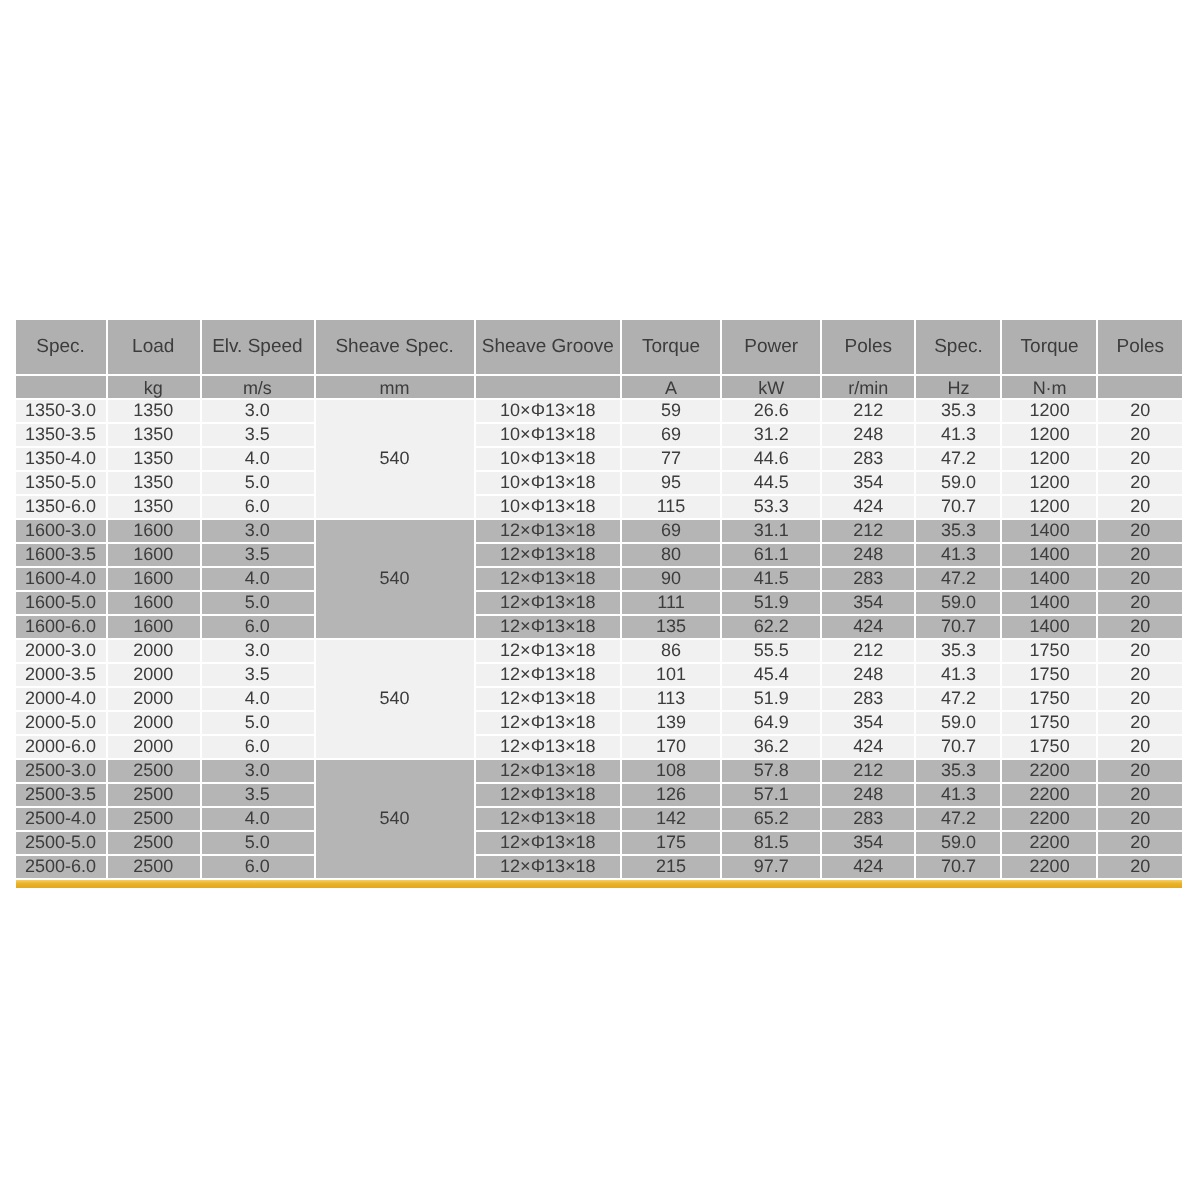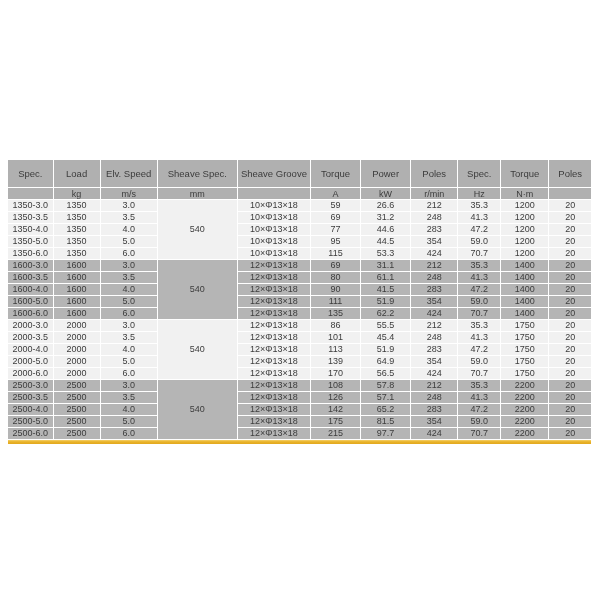--- a/index.html
+++ b/index.html
@@ -255,21 +255,21 @@
           <td>59.0</td>
           <td>1750</td>
           <td>20</td>
         </tr>
         <tr class="light">
           <td>2000-6.0</td>
           <td>2000</td>
           <td>6.0</td>
           <td>12×Φ13×18</td>
           <td>170</td>
-          <td>56.5</td>
+          <td>36.2</td>
           <td>424</td>
           <td>70.7</td>
           <td>1750</td>
           <td>20</td>
         </tr>
         <tr class="gray">
           <td>2500-3.0</td>
           <td>2500</td>
           <td>3.0</td>
           <td rowspan="5">540</td>

